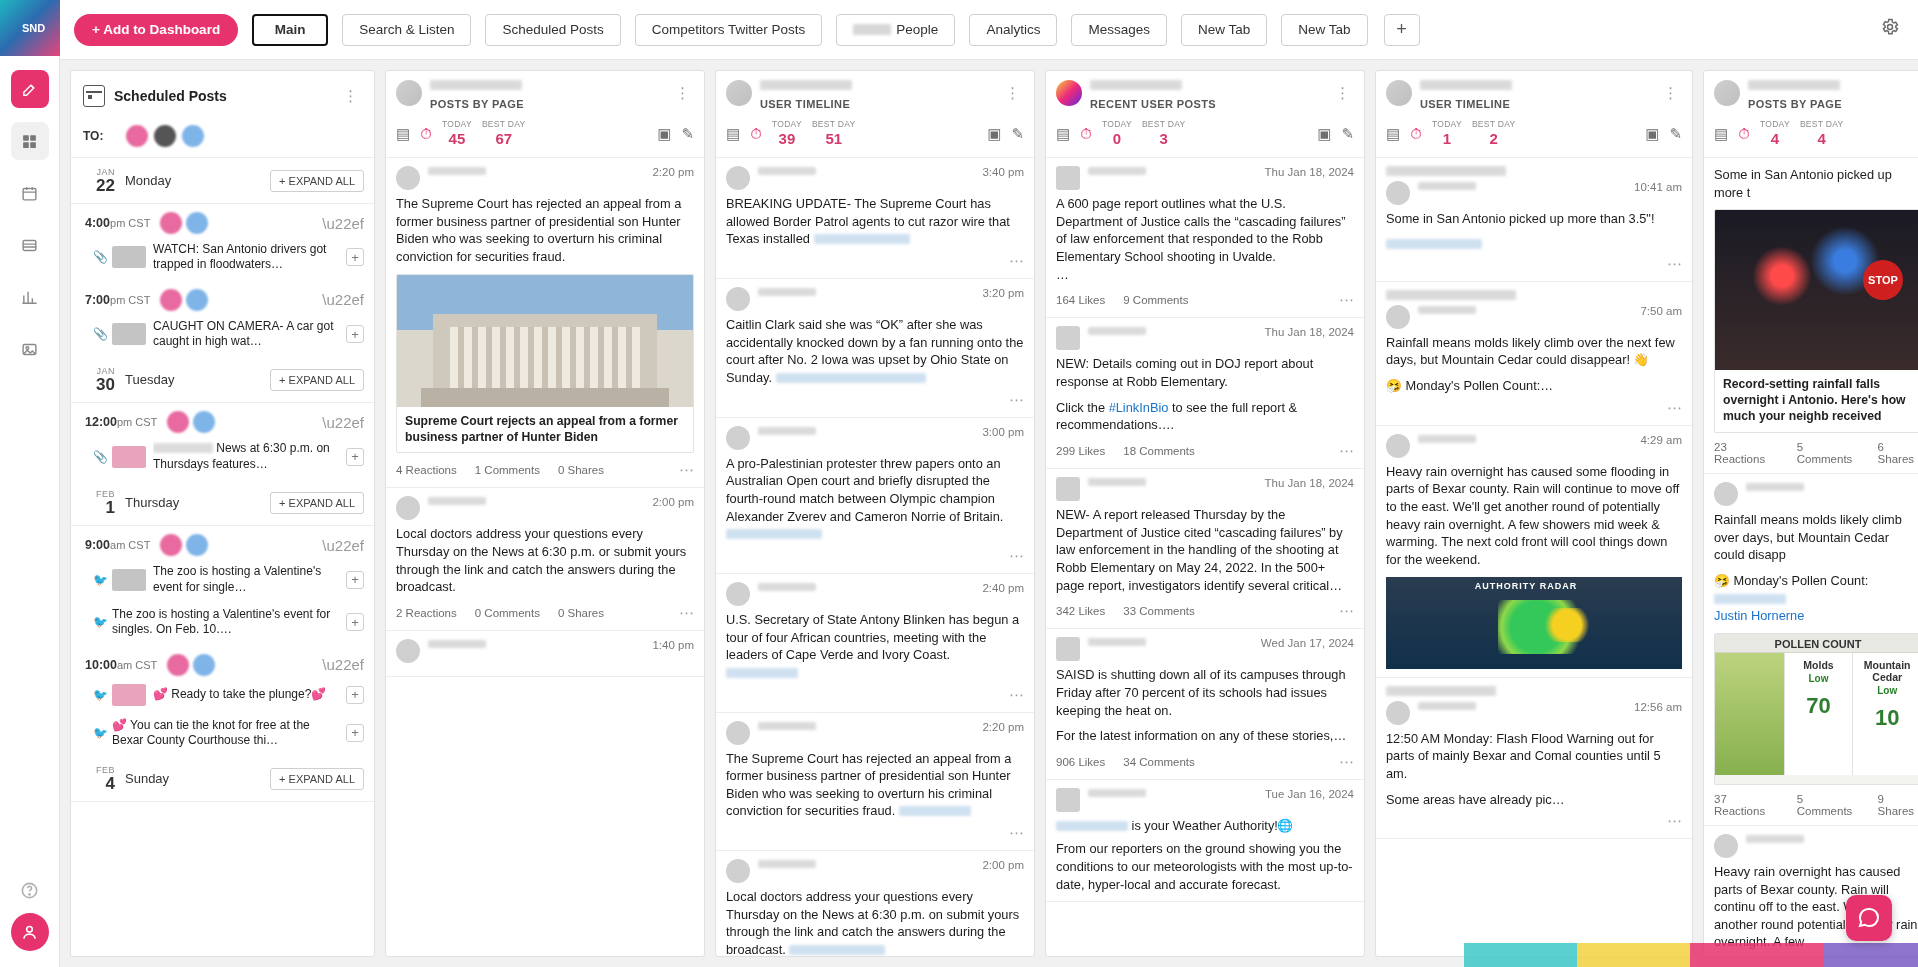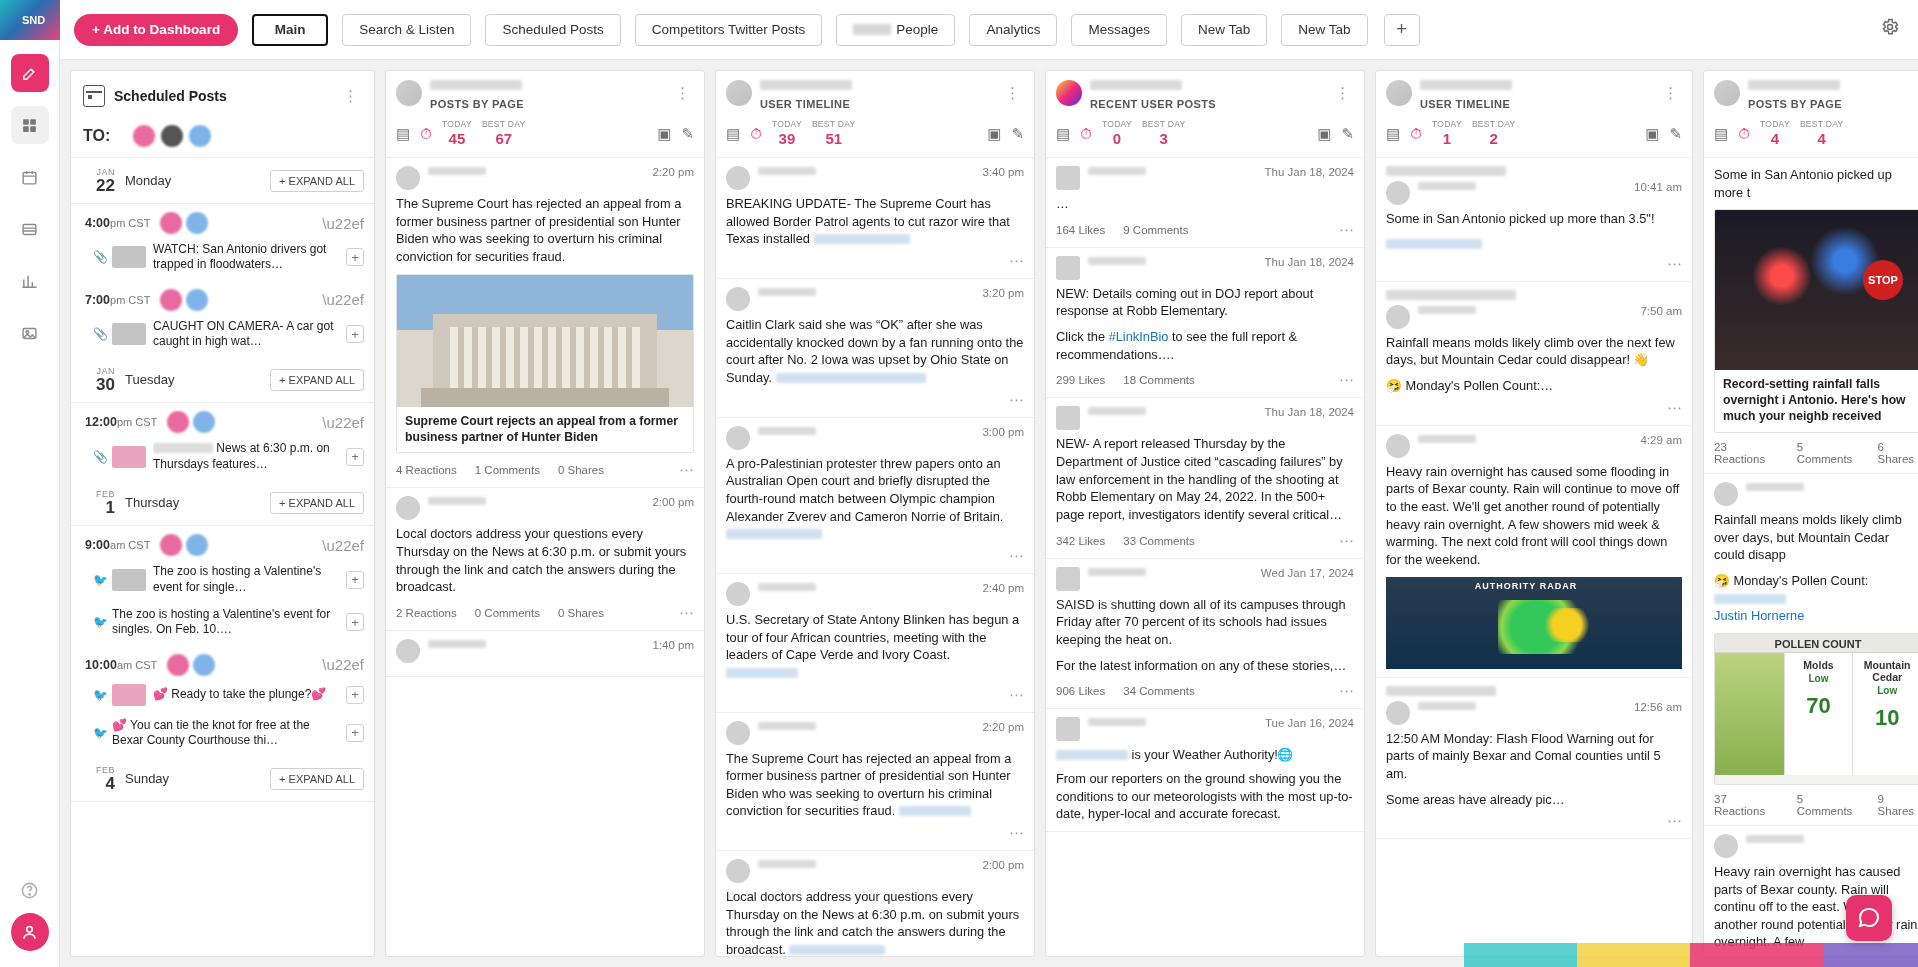--- a/index.html
+++ b/index.html
@@ -16,21 +16,21 @@
 
   
   .rail {
     width: 60px; min-width: 60px; height: 967px;
     background: #ffffff;
     border-right: 1px solid #e3e3e3;
     display: flex; flex-direction: column; align-items: center;
     padding-top: 0;
   }
   .rail-logo {
-    width: 60px; height: 40px;
+    width: 60px; height: 56px;
     background: linear-gradient(135deg,#1fb6c1 0%, #2b6cb0 45%, #e8437a 100%);
     display: flex; align-items: center; justify-content: center;
     color: #fff; font-weight: bold; font-size: 11px; padding-left: 8px;
   }
   .rail-btn {
     width: 38px; height: 38px; margin-top: 14px;
     border-radius: 8px;
     display: flex; align-items: center; justify-content: center;
     color: #8a8a8a;
     background: transparent;
@@ -184,21 +184,21 @@
   .lp-cap { padding: 7px 8px; font-size: 12.2px; font-weight: bold; line-height: 1.3; }
   .a-link { color: #1a73c8; }
 
   
   .sched-head { display: flex; align-items: center; padding: 12px 12px 10px 12px; }
   .sched-ico { width: 22px; height: 22px; border: 1.5px solid #555; border-radius: 3px; margin-right: 9px; position: relative; }
   .sched-ico:before { content:""; position: absolute; left: 2px; right: 2px; top: 5px; height: 1.5px; background: #555; }
   .sched-ico:after { content:""; position: absolute; left: 4px; top: 9px; width: 4px; height: 4px; background: #555; }
   .sched-title { font-size: 14px; font-weight: bold; flex: 1; }
   .sched-to { padding: 6px 12px 10px 12px; display: flex; align-items: center; gap: 6px; border-bottom: 1px solid #ececec; }
-  .sched-to b { font-size: 16px; color: #333; margin-right: 17px; }
+  .sched-to b { font-size: 12px; color: #333; margin-right: 17px; }
   .mini-av { width: 22px; height: 22px; border-radius: 50%; background: #ccc; filter: blur(1.2px); display: inline-block; }
   .mini-av.pink { background: #e86aa0; }
   .mini-av.blue { background: #7fb4e8; }
   .mini-av.dark { background: #555; }
   .day-row { display: flex; align-items: center; padding: 9px 10px; border-bottom: 1px solid #ececec; }
   .date-badge { width: 34px; text-align: right; margin-right: 10px; }
   .date-badge .m { font-size: 9px; color: #8a8a8a; text-transform: uppercase; letter-spacing: .5px; }
   .date-badge .d { font-size: 17px; font-weight: bold; color: #333; line-height: 1; }
   .day-name { flex: 1; font-size: 13px; color: #333; }
   .expand-btn {
@@ -688,20 +688,21 @@
           <span class="stat-ico">▣</span>
           <span class="stat-ico">✎</span>
         </div>
         <div class="feed">
           <div class="post">
             <div class="post-top">
                 <div class="post-av sq"></div>
                 <div class="post-meta"><span class="blurname sm"></span></div>
                 <div class="post-time">Thu Jan 18, 2024</div>
               </div>
+            <div class="post-body">A 600 page report outlines what the U.S. Department of Justice calls the “cascading failures” of law enforcement that responded to the Robb Elementary School shooting in Uvalde.</div>
             <div class="post-body">…</div>
             <div class="post-foot">
               <span>164 Likes</span>
               <span>9 Comments</span>
               <span class="dots">⋯</span>
             </div>
           </div>
           <div class="post">
             <div class="post-top">
                 <div class="post-av sq"></div>

